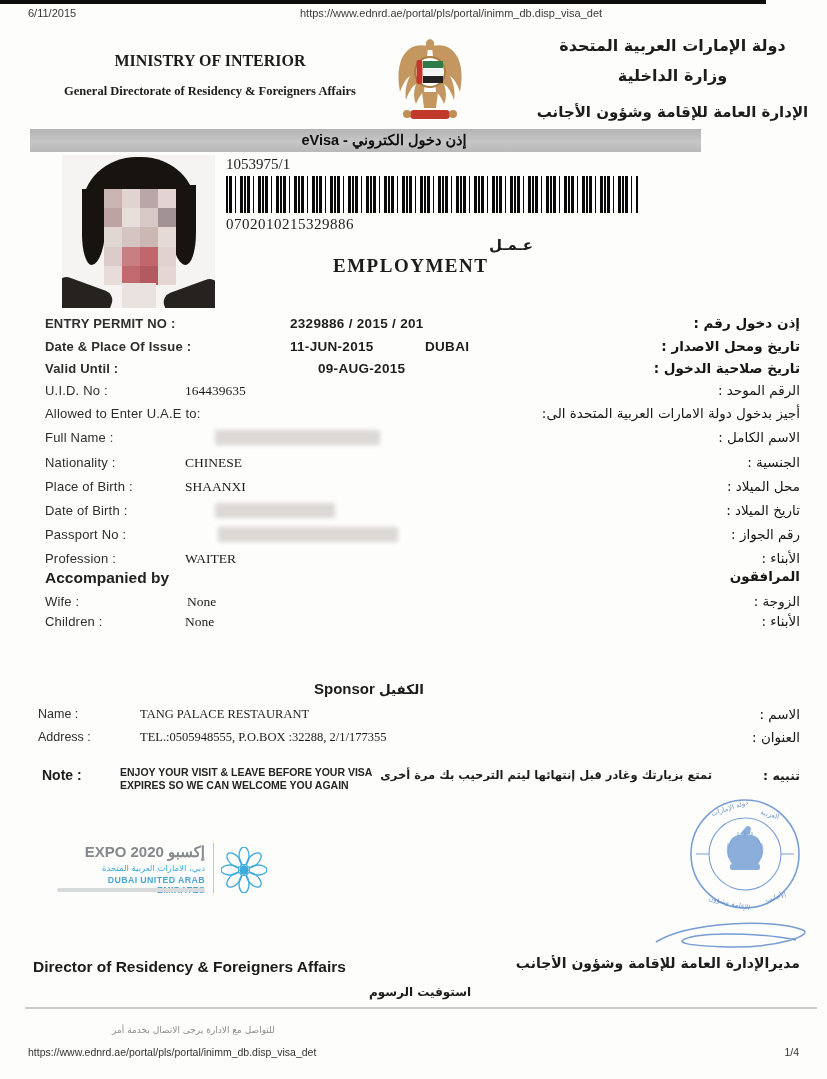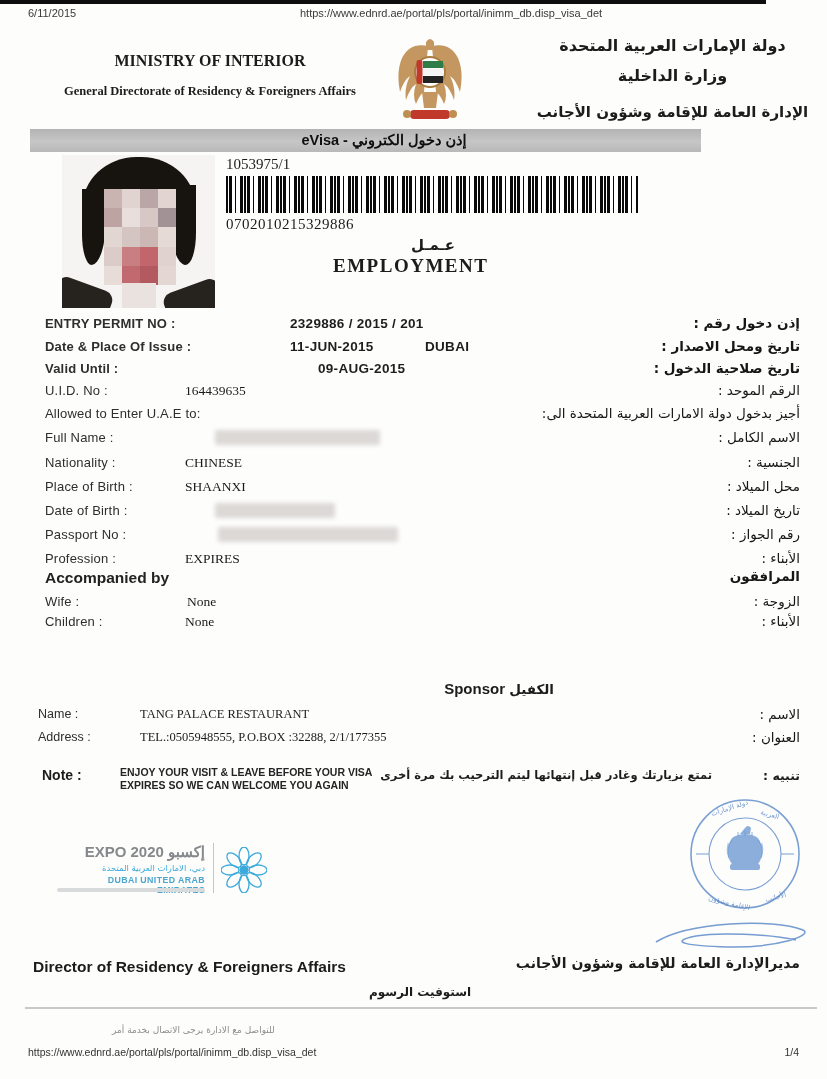--- a/index.html
+++ b/index.html
@@ -49,35 +49,35 @@
   .face i:nth-child(19){background:#b35a60}.face i:nth-child(20){background:#e4d6d3}
   .neck{position:absolute;left:60px;top:128px;width:34px;height:25px;background:#eae2de;}
   .shL{position:absolute;left:-10px;top:128px;width:58px;height:40px;background:#26231f;transform:rotate(20deg);border-radius:10px;}
   .shR{position:absolute;left:104px;top:130px;width:58px;height:40px;background:#26231f;transform:rotate(-20deg);border-radius:10px;}
 
   .serial{left:226px;top:156px;font-size:15px;}
   .barcode{left:226px;top:176px;width:412px;height:37px;
     background:repeating-linear-gradient(90deg,#0a0a0a 0 2px,#fff 2px 3px,#0a0a0a 3px 6px,#fff 6px 9px,
        #0a0a0a 9px 10px,#fff 10px 14px,#0a0a0a 14px 17px,#fff 17px 18px);}
   .barcode-num{left:226px;top:216px;font-size:15px;letter-spacing:.5px;}
-  .vtype-ar{left:333px;top:236px;width:200px;text-align:center;font-weight:bold;font-size:15px;}
+  .vtype-ar{left:333px;top:236px;width:200px;font-weight:bold;font-size:15px;}
   .vtype-en{left:333px;top:255px;width:200px;font-weight:bold;font-size:19px;letter-spacing:1.5px;}
 
   
   .lbl{left:45px;font-size:13px;color:#2e2e2e;letter-spacing:.2px;}
   .lbl.b{font-weight:bold;}
   .valb{font-weight:bold;font-size:13.5px;color:#1e1e1e;letter-spacing:.3px;}
   .val{font-family:"Liberation Serif",serif;font-size:13.5px;color:#1a1a1a;}
   .arl{right:27px;font-size:13.5px;color:#161616;}
   .arl.b{font-weight:bold;}
   .section{left:45px;font-weight:bold;font-size:15.5px;color:#222;}
   .redact{position:absolute;height:15px;background:#dbd8d5;border-radius:2px;filter:blur(2px);}
 
   
-  .sponsor-title{left:314px;top:680px;width:240px;text-align:right;font-size:15px;font-weight:bold;}
+  .sponsor-title{left:314px;top:680px;width:240px;text-align:left;font-size:15px;font-weight:bold;}
   .sponsor-title .arpart{font-size:13.5px;}
   .slbl{left:38px;font-size:12.5px;color:#2e2e2e;}
   .sval{left:140px;font-family:"Liberation Serif",serif;font-size:12.5px;}
 
   
   .note-lbl{left:42px;top:767px;font-weight:bold;font-size:14px;}
   .note-en{left:120px;top:766px;width:300px;font-weight:bold;font-size:10.5px;line-height:12.5px;color:#242424;}
   .note-ar{right:115px;top:768px;font-size:11.5px;font-weight:bold;color:#1d1d1d;}
   .note-tag{right:27px;top:768px;font-size:12.5px;font-weight:bold;}
 
@@ -210,21 +210,21 @@
 
   <span class="abs lbl" style="top:503px">Date of Birth :</span>
   <span class="redact" style="left:215px;top:503px;width:120px"></span>
   <span class="abs arl ar" style="top:502px">تاريخ الميلاد :</span>
 
   <span class="abs lbl" style="top:527px">Passport No :</span>
   <span class="redact" style="left:218px;top:527px;width:180px"></span>
   <span class="abs arl ar" style="top:526px">رقم الجواز :</span>
 
   <span class="abs lbl" style="top:551px">Profession :</span>
-  <span class="abs val" style="left:185px;top:551px">EXPIRES</span>
+  <span class="abs val" style="left:185px;top:551px">WAITER</span>
   <span class="abs arl ar" style="top:550px">الأبناء :</span>
 
   <span class="abs section" style="top:569px">Accompanied by</span>
   <span class="abs arl ar b" style="top:568px">المرافقون</span>
 
   <span class="abs lbl" style="top:594px">Wife :</span>
   <span class="abs val" style="left:187px;top:594px">None</span>
   <span class="abs arl ar" style="top:593px">الزوجة :</span>
 
   <span class="abs lbl" style="top:614px">Children :</span>

